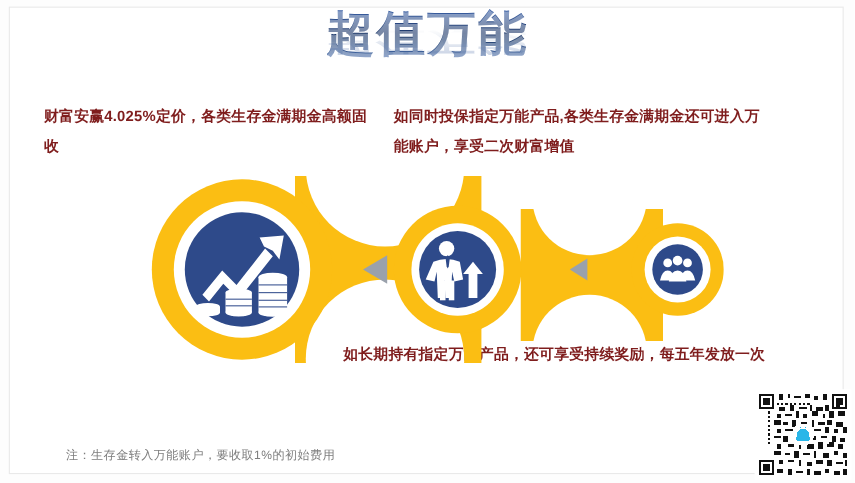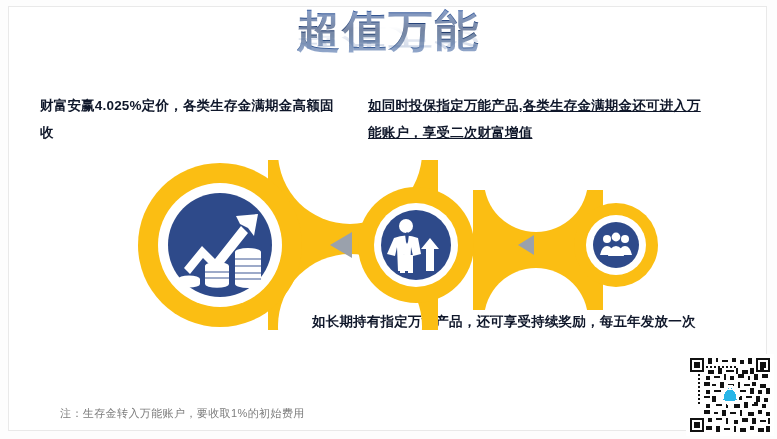--- a/index.html
+++ b/index.html
@@ -67,26 +67,26 @@
     mask-image: linear-gradient(to top, rgba(0,0,0,0) 8%, rgba(0,0,0,0.85) 95%);
     margin-top: -4px;
     filter: blur(0.3px);
   }
 
   
   .copy {
     position: absolute;
     font-size: 13.5px;
     font-weight: bold;
-    color: #0f172a;
+    color: #7f1d1d;
     line-height: 2.0;
     letter-spacing: 0.2px;
   }
   #copy-left  { left: 40px;  top: 92px;  width: 305px; }
-  #copy-right { left: 368px; top: 92px;  width: 345px; text-decoration: underline; }
+  #copy-right { left: 358px; top: 92px;  width: 345px; }
   #copy-bottom{ left: 312px; top: 308px; width: 400px; }
 
   #footnote {
     position: absolute;
     left: 60px;
     top: 390px;
     font-size: 11px;
     font-weight: normal;
     color: #7d7d7d;
     letter-spacing: 0.4px;

